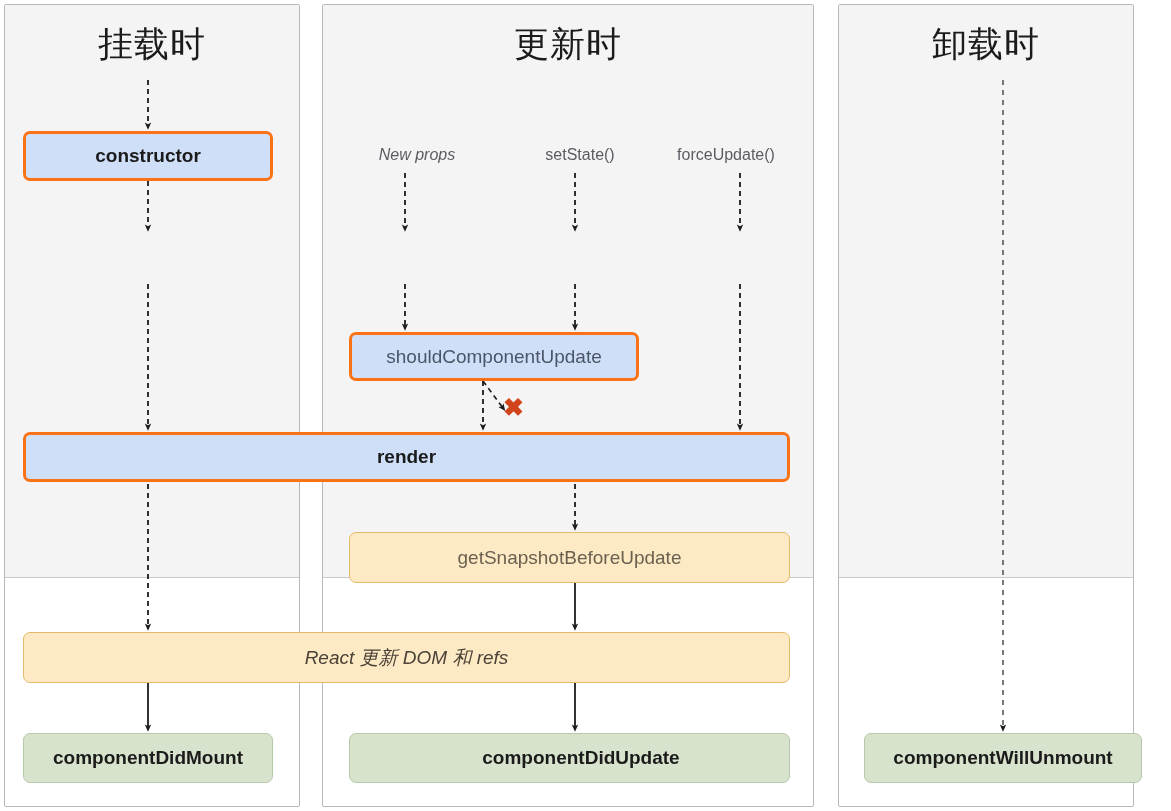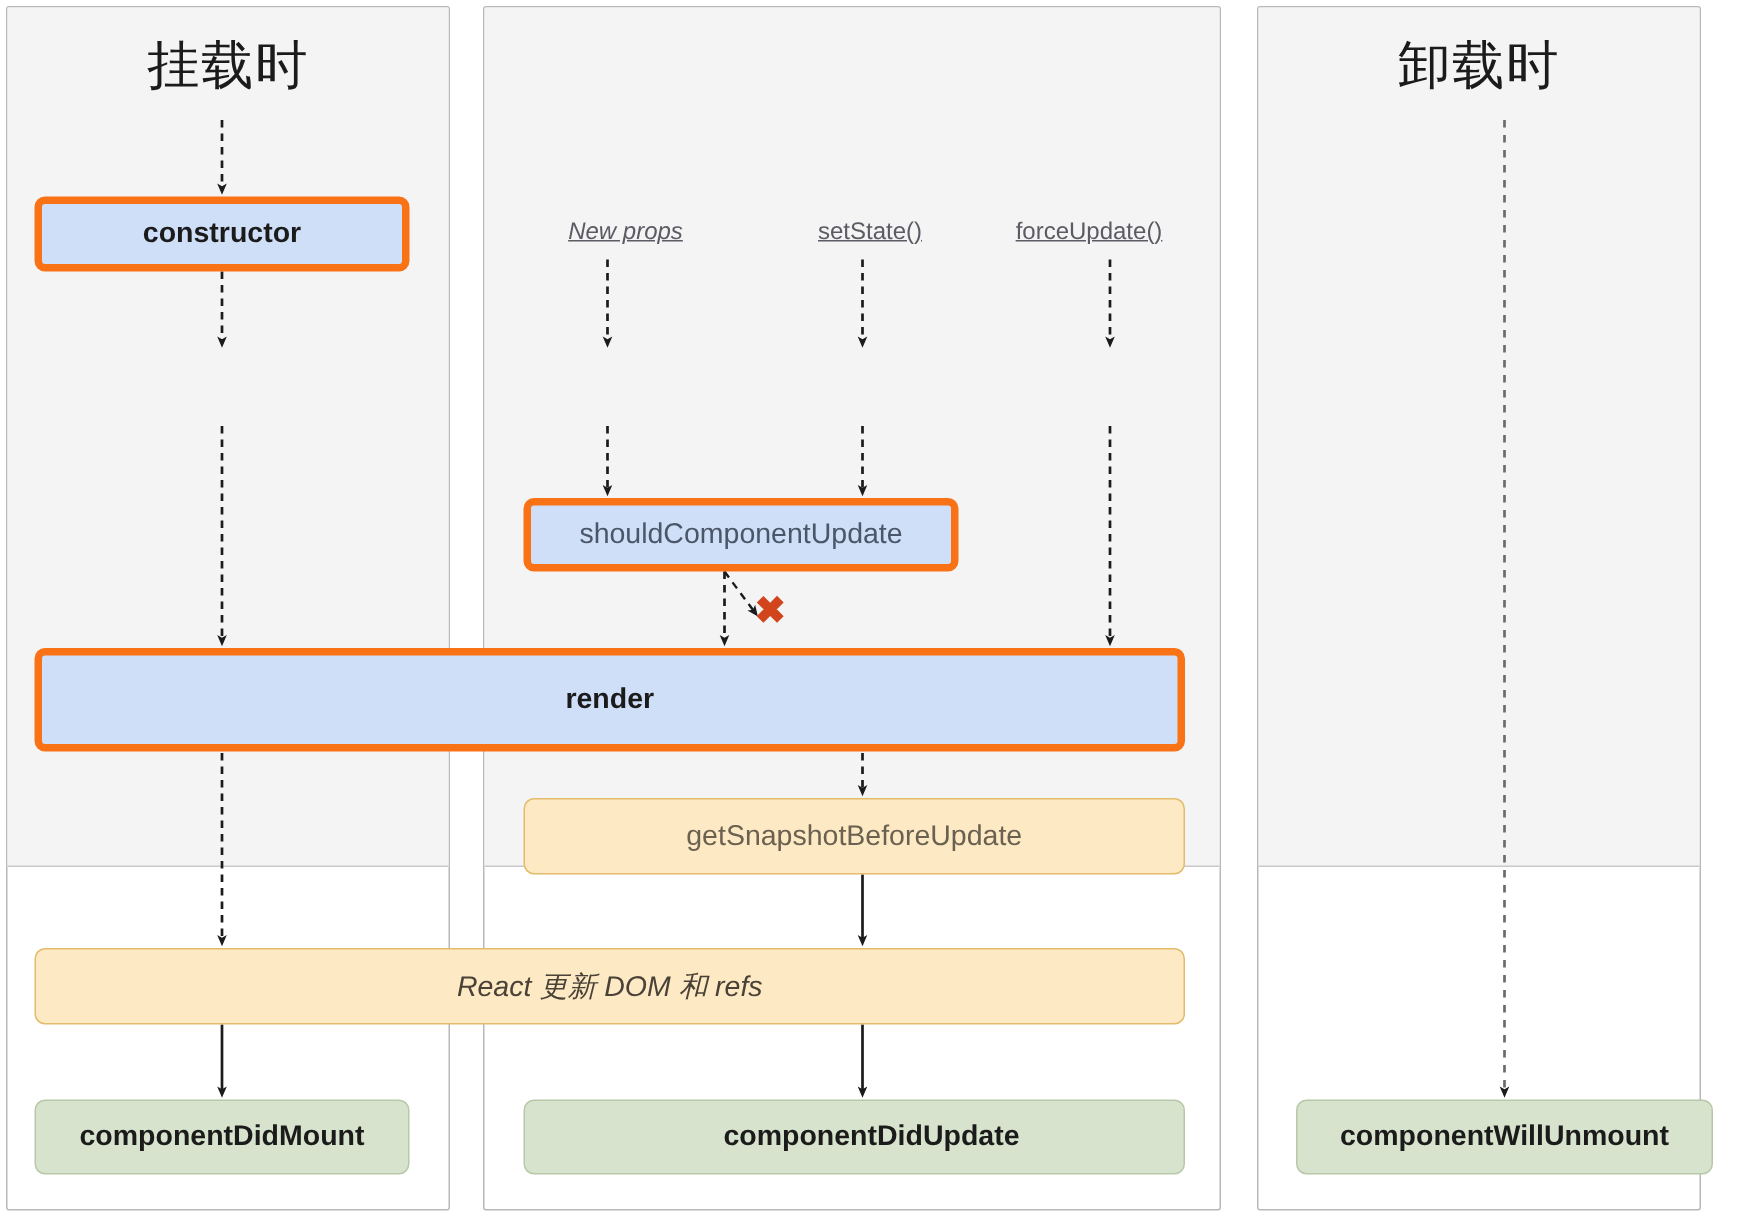--- a/index.html
+++ b/index.html
@@ -60,21 +60,21 @@
     border-radius: 7px;
     display: flex;
     align-items: center;
     justify-content: center;
     font-size: 19px;
     text-align: center;
     z-index: 6;
   }
   .box-blue {
     background: #cfdff8;
-    border: 5px solid #f97316;
+    border: 3px solid #f97316;
     color: #4b5768;
     text-align: right;
   }
   .box-orange {
     background: #fdeac4;
     border: 1px solid #e3bb6b;
     color: #6b6150;
   }
   .box-green {
     background: #d7e3cc;
@@ -86,21 +86,20 @@
 
   
   .trigger-label {
     position: absolute;
     font-size: 16px;
     color: #5b5b63;
     text-align: center;
     transform: translateX(-50%);
     white-space: nowrap;
     z-index: 6;
-    text-decoration: underline;
   }
   .trigger-label.italic { font-style: italic; }
 
   
   .conn {
     position: absolute;
     z-index: 4;
     overflow: visible;
   }
   .x-mark {
@@ -117,20 +116,21 @@
 
 <div id="diagram">
 
   <div class="panel" id="panel-mount">
     <div class="panel-top" style="height:573px;"></div>
     <div class="panel-title">挂载时</div>
   </div>
 
   <div class="panel" id="panel-update">
     <div class="panel-top" style="height:573px;"></div>
+    <div class="panel-title">更新时</div>
   </div>
 
   <div class="panel" id="panel-unmount">
     <div class="panel-top" style="height:573px;"></div>
     <div class="panel-title">卸载时</div>
   </div>
 
   <svg class="conn" style="left:0; top:0;" width="1171" height="811">
     <defs>
       <marker id="arrowhead" markerWidth="9" markerHeight="9" refX="4.2" refY="4" orient="auto" markerUnits="userSpaceOnUse">
@@ -174,21 +174,21 @@
 
   <div class="trigger-label italic" style="left:417px; top:146px;">New props</div>
   <div class="trigger-label" style="left:580px; top:146px;">setState()</div>
   <div class="trigger-label" style="left:726px; top:146px;">forceUpdate()</div>
 
   <div class="box box-blue bold" style="left:23px; top:131px; width:250px; height:50px;">constructor</div>
 
 
   <div class="box box-blue" style="left:349px; top:332px; width:290px; height:49px;">shouldComponentUpdate</div>
 
-  <div class="box box-blue bold" style="left:23px; top:432px; width:767px; height:69px;">render</div>
+  <div class="box box-blue bold" style="left:23px; top:432px; width:767px; height:50px;">render</div>
 
   <div class="box box-orange" style="left:349px; top:532px; width:441px; height:51px;">getSnapshotBeforeUpdate</div>
 
   <div class="box box-orange italic" style="left:23px; top:632px; width:767px; height:51px;">React 更新 DOM 和 refs</div>
 
   <div class="box box-green bold" style="left:23px; top:733px; width:250px; height:50px;">componentDidMount</div>
 
   <div class="box box-green bold" style="left:349px; top:733px; width:441px; height:50px;padding-left:23px;">componentDidUpdate</div>
 
   <div class="box box-green bold" style="left:864px; top:733px; width:278px; height:50px;">componentWillUnmount</div>

